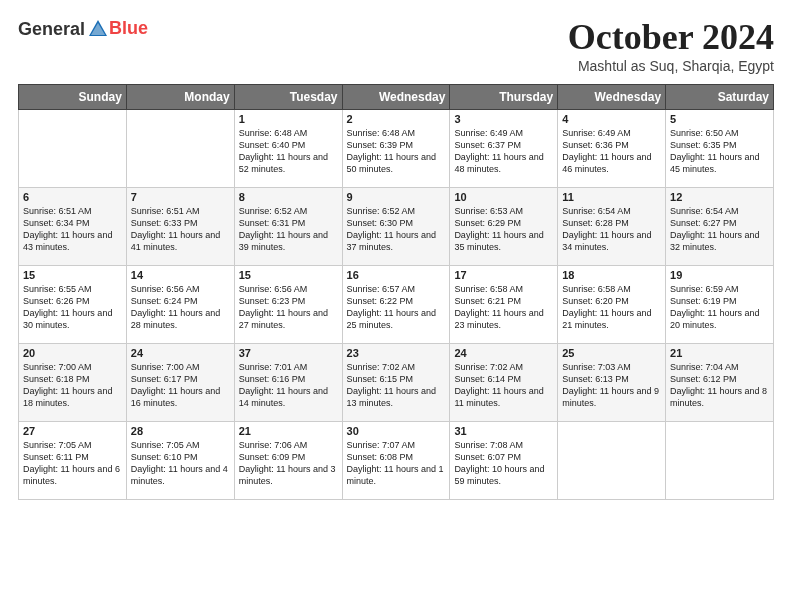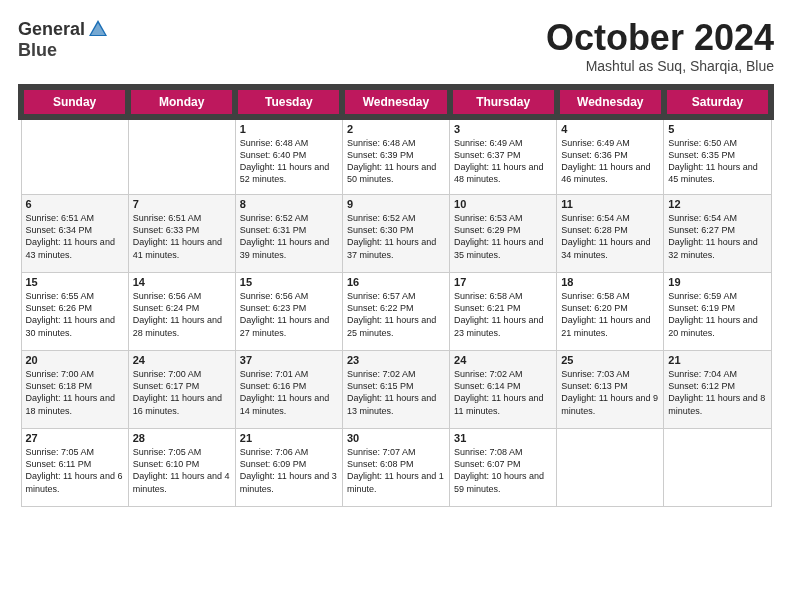--- a/index.html
+++ b/index.html
@@ -17,68 +17,69 @@
       background: #fff;
     }
     .header {
       display: flex;
       justify-content: space-between;
       align-items: flex-start;
       margin-bottom: 10px;
     }
     .logo {
       display: flex;
-      flex-direction: column;
+      flex-direction: row;
       align-items: flex-start;
     }
     .logo-text {
       display: flex;
       align-items: center;
     }
     .logo-general {
       font-size: 18px;
       font-weight: bold;
       color: #333;
     }
     .logo-blue {
       font-size: 18px;
       font-weight: bold;
-      color: #404040;
+      color: #ef4444;
     }
     .logo-icon {
       width: 22px;
       height: 22px;
       margin-left: 2px;
     }
     .title-block {
       text-align: right;
     }
     .month-title {
       font-size: 36px;
       font-weight: bold;
       color: #222;
       line-height: 1.1;
+      font-family: Liberation Serif, serif;
     }
     .subtitle {
       font-size: 14px;
       color: #444;
     }
     table {
       width: 100%;
       border-collapse: collapse;
       table-layout: fixed;
     }
     thead tr th {
-      background: #be185d;
+      background: #737373;
       color: #fff;
       font-size: 12px;
       font-weight: bold;
       padding: 5px 4px;
-      text-align: center;
-      border: 6px solid #404040;
+      text-align: right;
+      border: 1px solid #404040;
     }
     tbody tr td {
       border: 1px solid #ccc;
       vertical-align: top;
       padding: 3px 4px;
       font-size: 9.5px;
       color: #222;
       height: 78px;
       background: #fff;
     }
@@ -111,21 +112,21 @@
           <polygon points="11,2 20,18 2,18" fill="#1a6eb5"></polygon>
           <polygon points="11,5 18,17 4,17" fill="#fff" opacity="0.4"></polygon>
         </svg>
       </div>
       <div>
         <span class="logo-blue">Blue</span>
       </div>
     </div>
     <div class="title-block">
       <div class="month-title">October 2024</div>
-      <div class="subtitle">Mashtul as Suq, Sharqia, Blue</div>
+      <div class="subtitle">Mashtul as Suq, Sharqia, Egypt</div>
     </div>
   </div>
 
   <table>
     <thead>
       <tr>
       <th>Sunday</th>
           <th>Monday</th>
           <th>Tuesday</th>
           <th>Wednesday</th>

